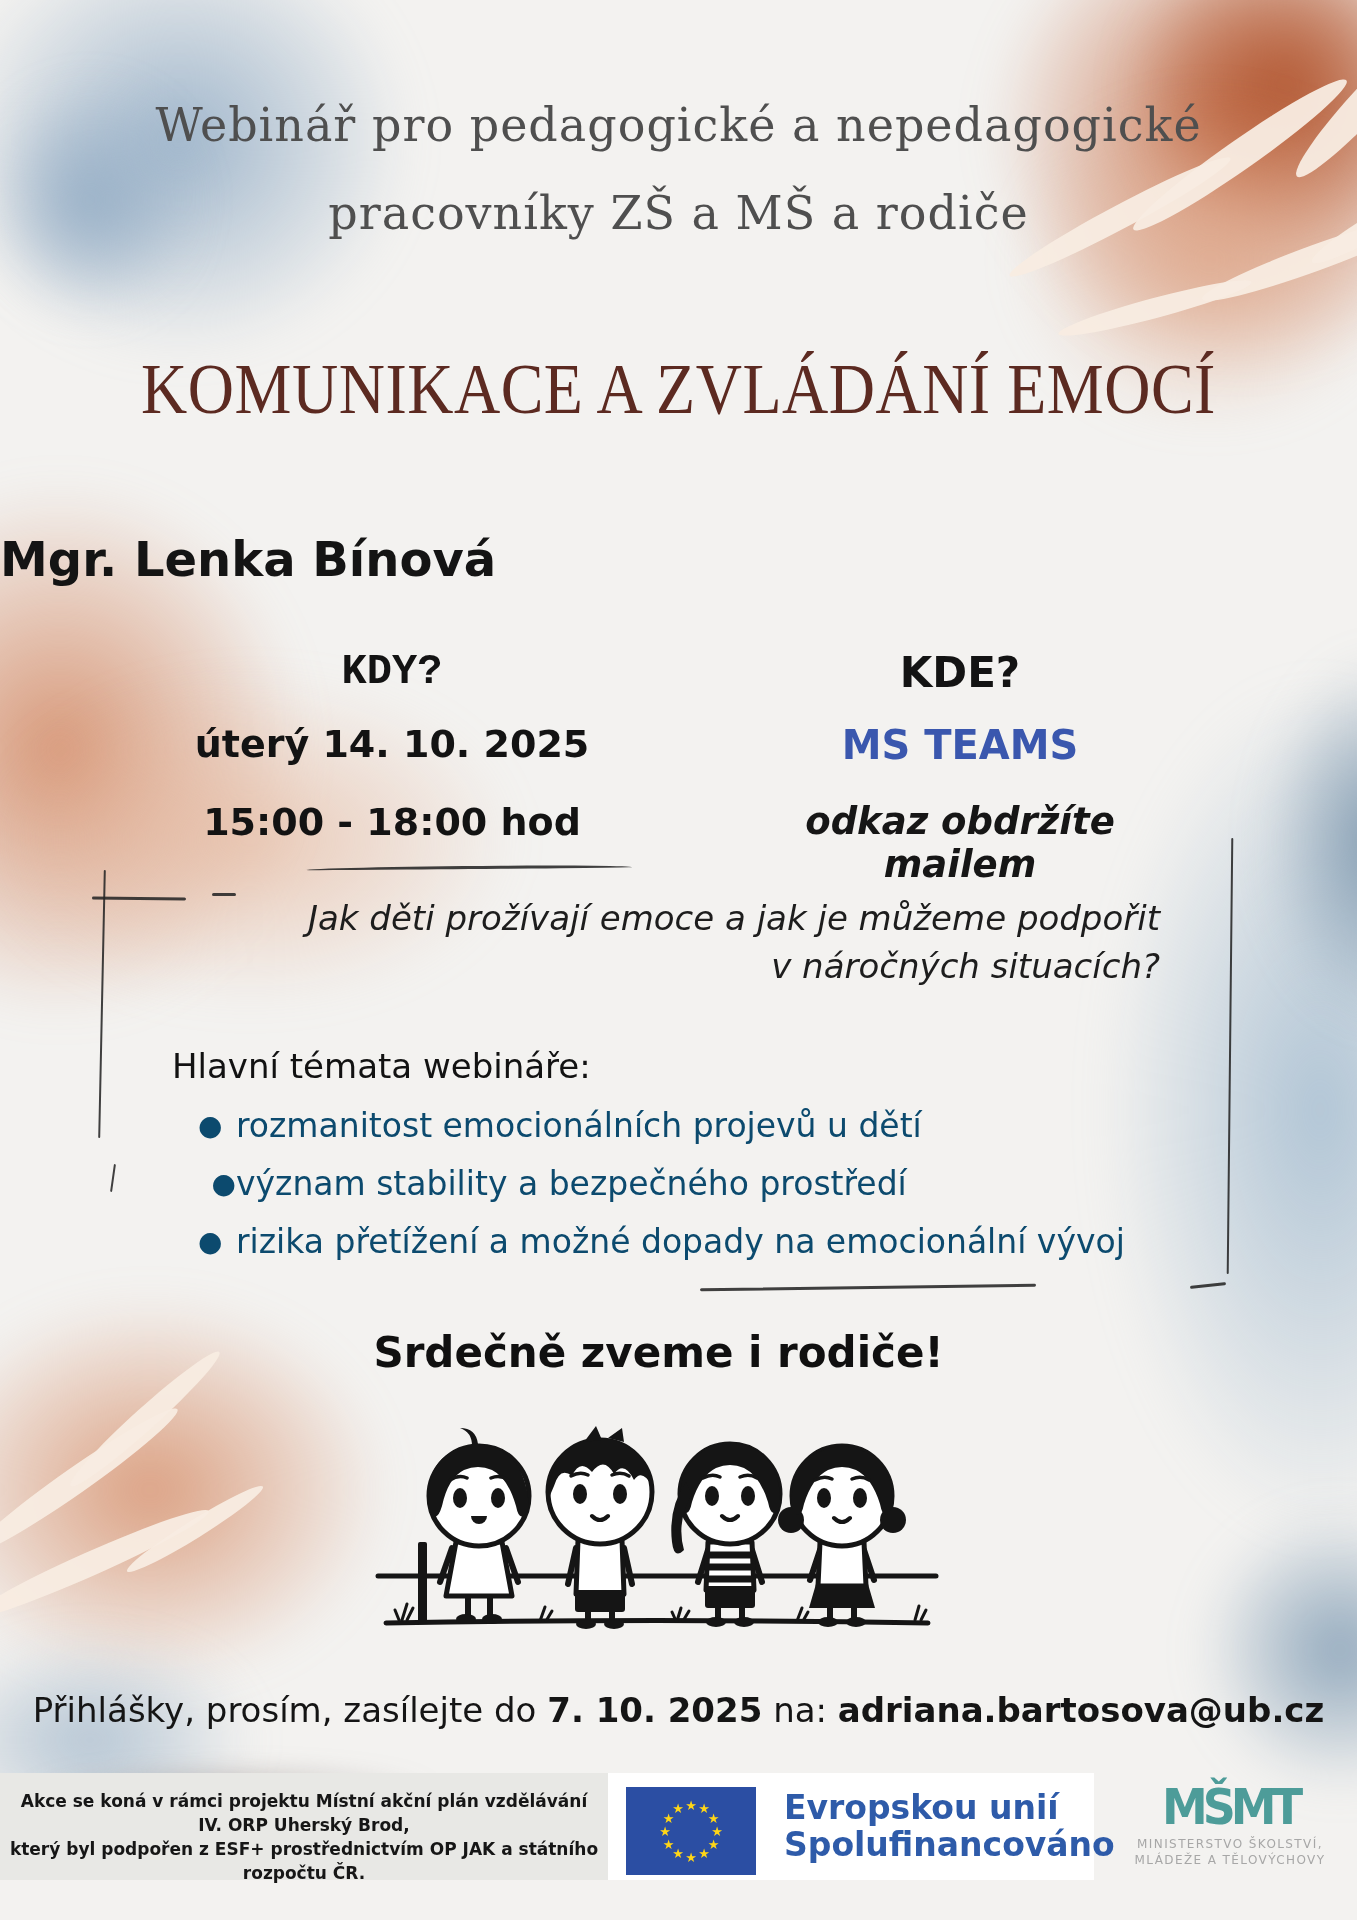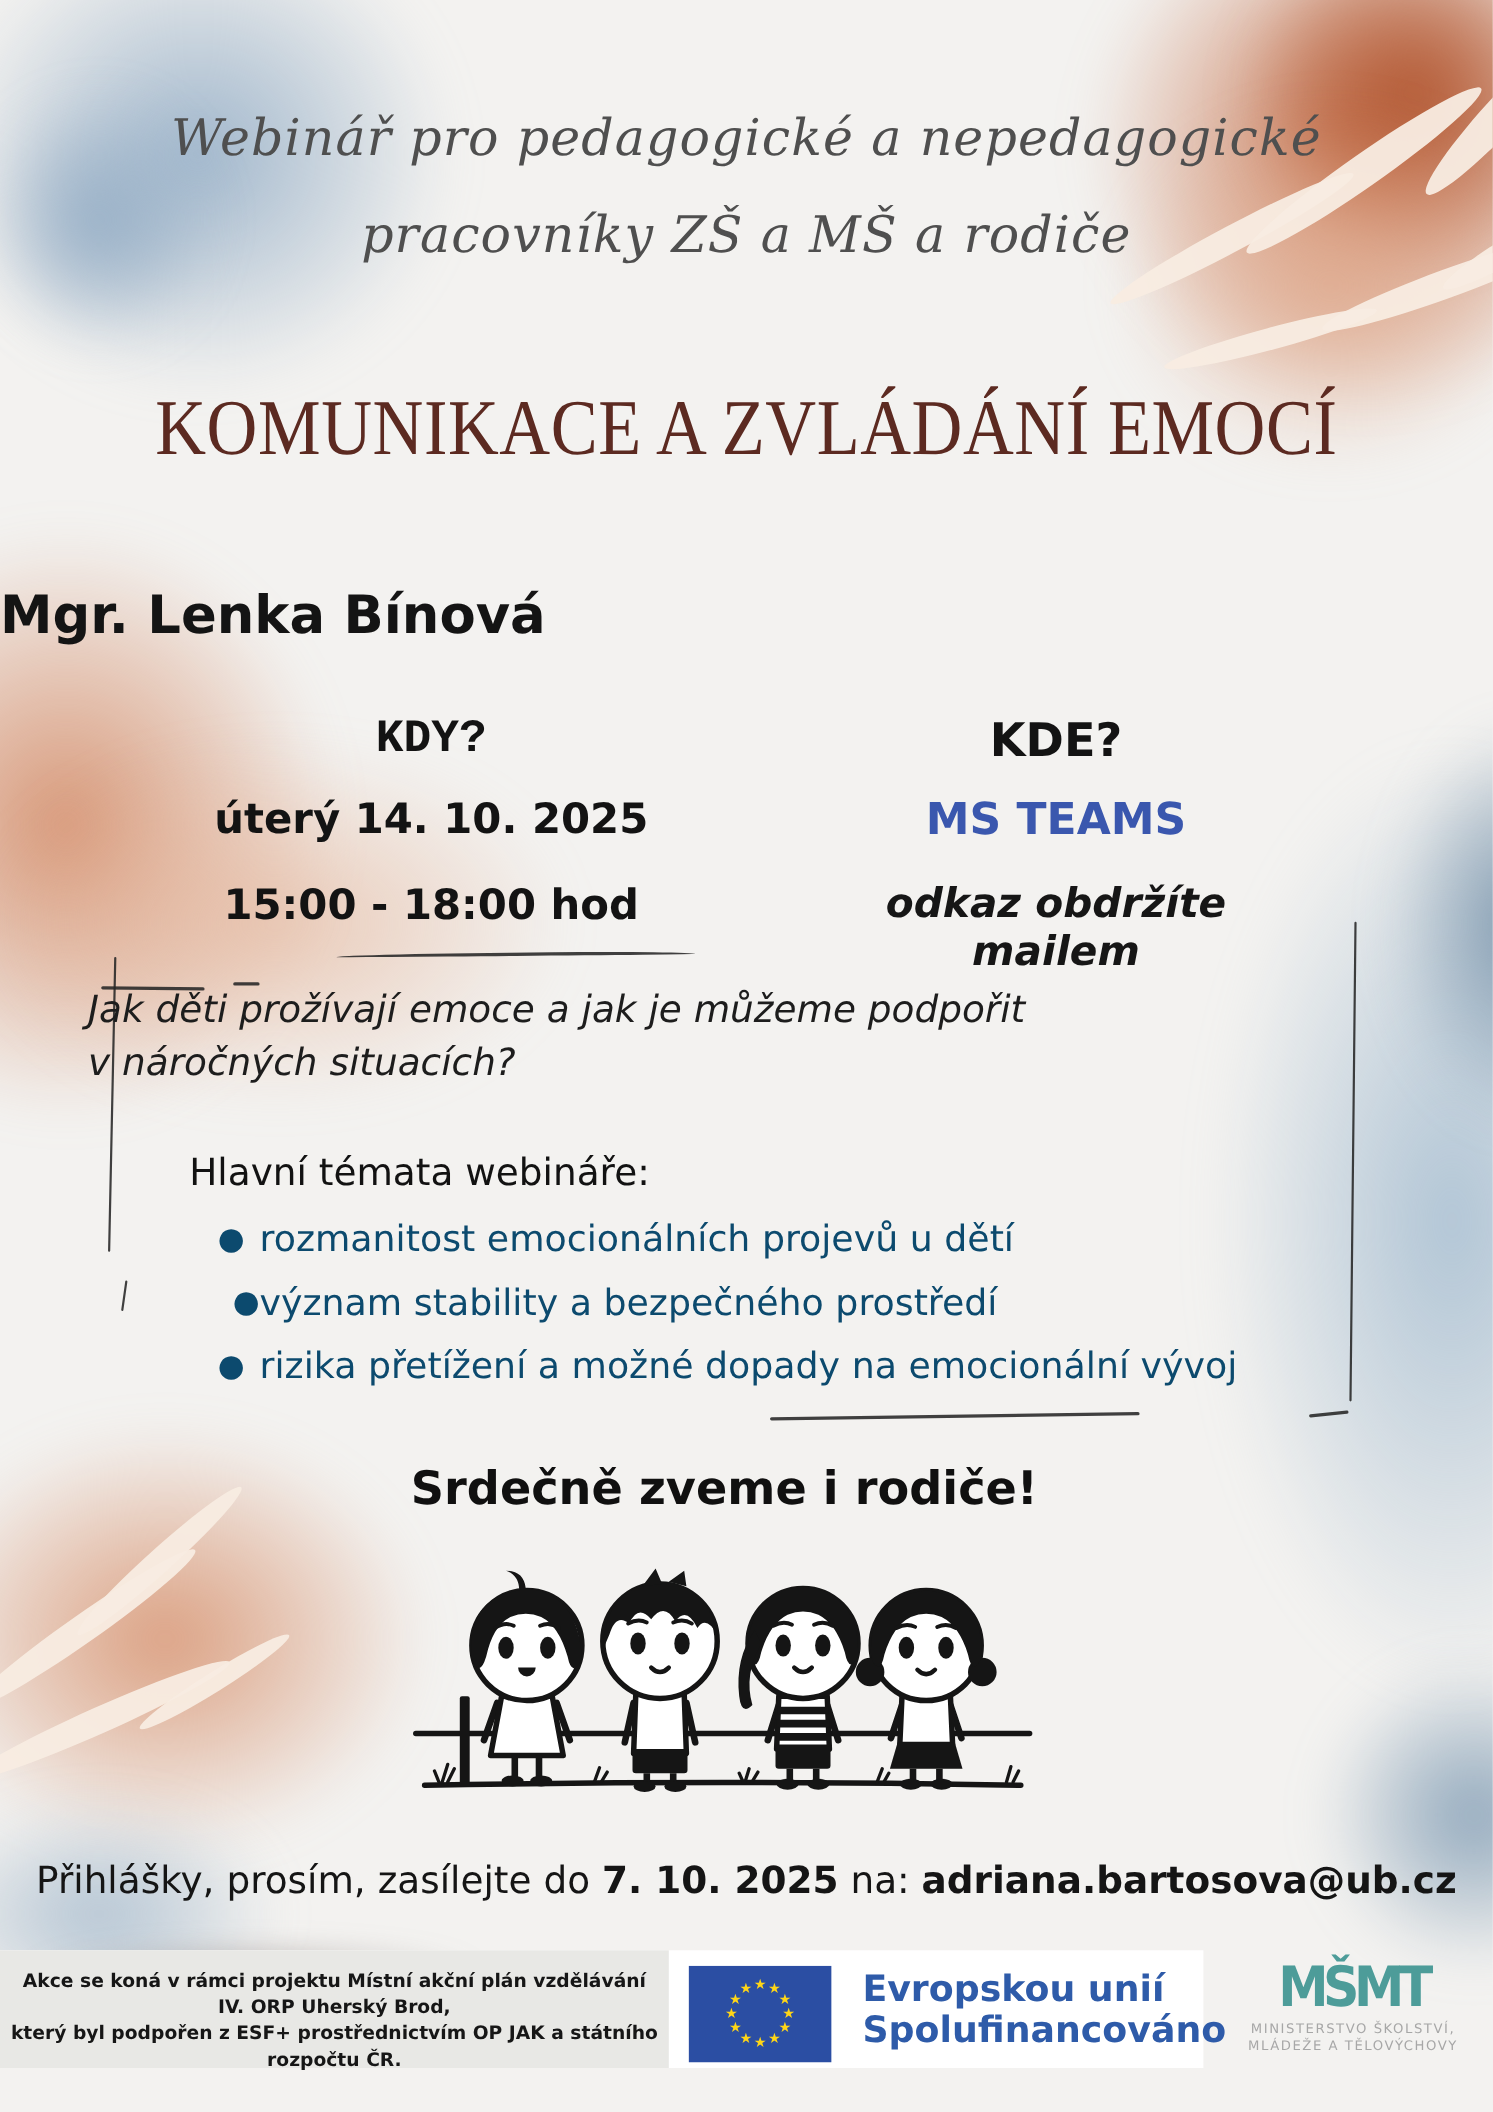--- a/index.html
+++ b/index.html
@@ -7,34 +7,34 @@
        background:#f3f2f0;font-family:"DejaVu Sans",sans-serif;}
   
   .blob{position:absolute;border-radius:50%;filter:blur(22px);pointer-events:none;}
   .leaf{position:absolute;background:#f8ece2;border-radius:50%;opacity:.95;pointer-events:none;}
   
   .hline,.vline{position:absolute;background:#262626;border-radius:3px;opacity:.88;}
   .hline{height:3px;}
   .vline{width:2px;}
   
   .script{position:absolute;width:100%;text-align:center;
-          font-family:"DejaVu Serif",serif;font-style:italic;color:#4f4f4f;
+          font-family:"DejaVu Serif",serif;color:#4f4f4f;
           font-size:46px;letter-spacing:1px;z-index:3;}
   .title{position:absolute;width:100%;text-align:center;top:352px;
          font-family:"Liberation Serif",serif;font-weight:400;color:#5c2a21;
          font-size:64px;letter-spacing:.5px;transform:scaleY(1.12);z-index:3;}
   .speaker{position:absolute;width:100%;top:531px;
            font-weight:bold;font-size:48px;color:#141414;z-index:3;}
   .colL{position:absolute;left:192px;width:400px;text-align:center;z-index:3;}
   .colR{position:absolute;left:760px;width:400px;text-align:center;z-index:3;}
   .qlabel{font-weight:bold;font-size:42px;color:#131313;}
   .big{font-weight:bold;font-size:38px;color:#131313;}
   .teams{font-weight:bold;font-size:40px;color:#3a57ae;}
   .mailnote{font-weight:bold;font-style:italic;font-size:37px;color:#161616;}
-  .question{position:absolute;left:80px;width:1080px;text-align:left;
+  .question{position:absolute;left:80px;width:1080px;text-align:right;
             font-style:italic;font-size:34px;color:#1d1d1d;z-index:3;}
   .topics-h{position:absolute;left:172px;top:1046px;font-size:34px;color:#121212;z-index:3;}
   .bullet{position:absolute;left:198px;font-size:33px;color:#0c4a6e;z-index:3;}
   .bullet .dot{display:inline-block;width:38px;font-size:28px;vertical-align:2px;}
   .invite{position:absolute;width:100%;left:-20px;text-align:center;top:1328px;
           font-weight:bold;font-size:42px;color:#101010;z-index:3;}
   .contact{position:absolute;width:100%;text-align:center;top:1690px;
            font-size:34px;color:#151515;z-index:3;}
   .contact b{font-weight:bold;}
   

